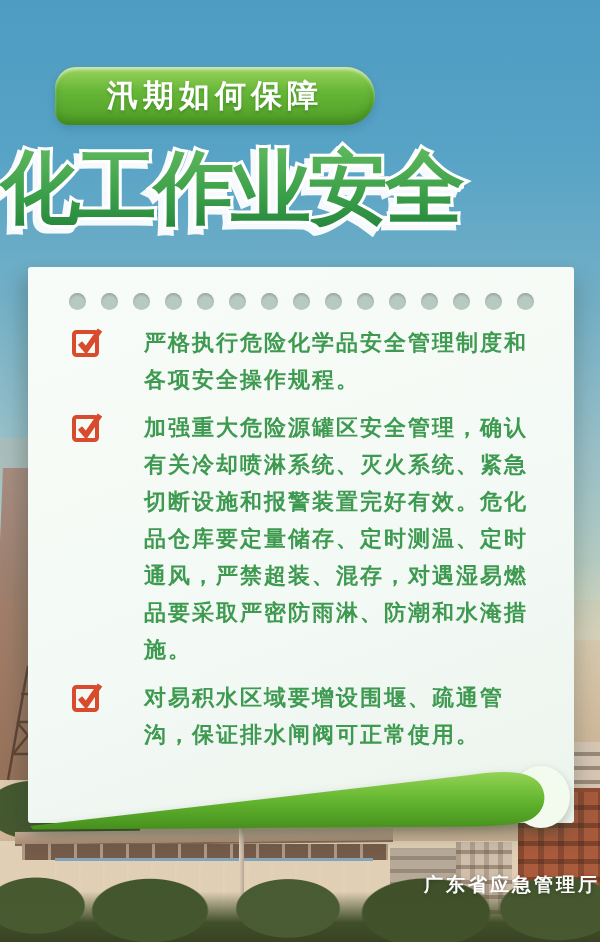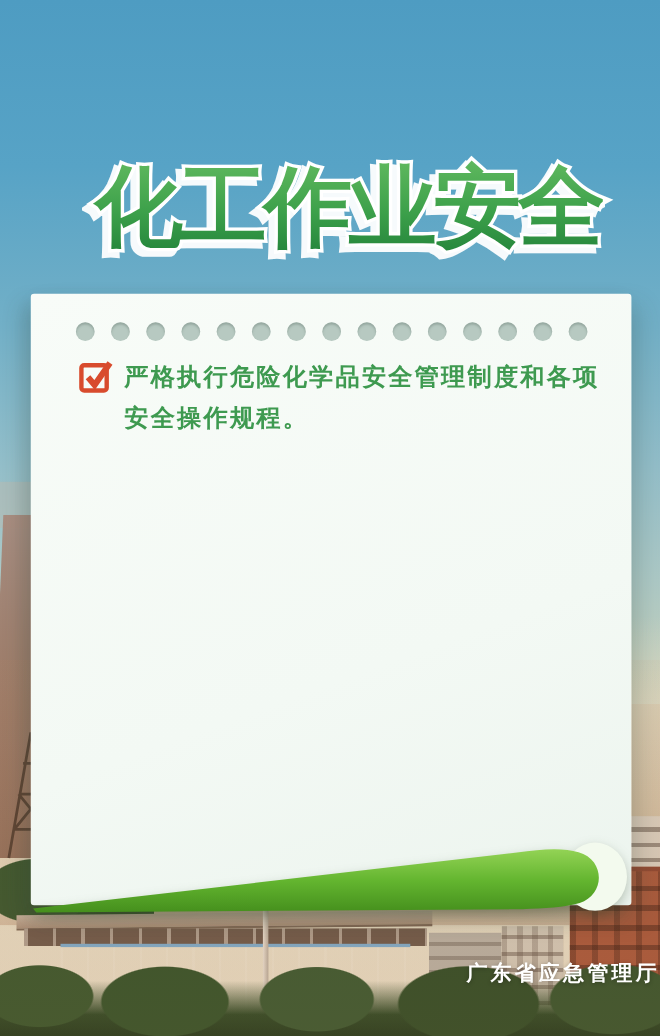--- a/index.html
+++ b/index.html
@@ -59,39 +59,39 @@
   .badge{position:absolute;z-index:3;left:55px;top:67px;width:320px;height:58px;
     display:flex;align-items:center;justify-content:center;
     color:#fff;font-size:31px;font-weight:bold;letter-spacing:5px;
     border-radius:22px 30px 30px 14px;
     background:linear-gradient(180deg,#9bd45e 0%,#66b637 42%,#4f9e26 100%);
     box-shadow:inset 0 3px 3px rgba(255,255,255,.5),inset 0 -5px 8px rgba(20,80,0,.28),0 4px 8px rgba(20,60,90,.18);
     text-shadow:0 2px 3px rgba(0,60,0,.25);}
 
   
   .title{position:absolute;z-index:3;left:0;width:548px;top:136px;height:110px;
-    font-size:80px;font-weight:900;letter-spacing:-3px;text-align:right;line-height:104px;}
+    font-size:80px;font-weight:900;letter-spacing:-3px;text-align:left;line-height:104px;}
   .title span{position:absolute;left:0;right:0;top:0;white-space:nowrap;}
   .title .t-shadow{color:#fff;-webkit-text-stroke:7px #ffffff;transform:translate(-5px,5px);opacity:.95;}
   .title .t-rim{color:#fff;-webkit-text-stroke:6px #ffffff;}
   .title .t-fill{background:linear-gradient(180deg,#66bd62 0%,#3ca04a 55%,#1f7f38 100%);
     -webkit-background-clip:text;background-clip:text;color:transparent;}
 
   
   .note-card{position:absolute;z-index:2;left:28px;top:267px;width:546px;height:556px;
     background:linear-gradient(160deg,#f8fcf8 0%,#f3f9f4 60%,#ecf4ee 100%);
     border-radius:3px;
     box-shadow:-8px 10px 18px rgba(50,70,60,.22),8px 12px 22px rgba(50,70,60,.18);}
   .dots{margin-top:26px;display:flex;justify-content:center;gap:15px;}
   .dot{width:17px;height:17px;border-radius:50%;background:#b7c9c1;
     box-shadow:inset 0 2px 2px rgba(90,110,100,.35);}
   .checklist{margin:14px 26px 0 44px;}
   .check-item{display:flex;gap:11px;margin-bottom:11px;}
   .check-icon{flex:0 0 30px;margin-top:3px;}
-  .check-text{font-size:22px;line-height:37px;letter-spacing:2px;color:#3e9a50;font-weight:700;}
+  .check-text{font-size:22px;line-height:37px;letter-spacing:2px;color:#3e9a50;font-weight:700;margin-left:31px;}
 
   
   .curl{position:absolute;left:-3px;bottom:-10px;width:552px;height:78px;overflow:visible;
     filter:drop-shadow(0 4px 5px rgba(40,60,30,.28));}
 
   
   .footer{position:absolute;z-index:4;left:0;width:600px;top:872px;text-align:right;
     color:#ffffff;font-size:19px;font-weight:700;letter-spacing:3px;
     text-shadow:0 1px 4px rgba(0,0,0,.3);}
 </style>
@@ -118,20 +118,21 @@
     <div class="shed-body"></div>
     <div class="blue-warehouse"></div>
     <div class="bldg-gray"></div>
     <div class="bldg-cream"></div>
     <div class="bldg-red"></div>
     <div class="chimney-pole"></div>
     <div class="tree-line"></div>
     <div class="sepia-wash"></div>
   </div>
 
+  <div class="badge">汛期如何保障</div>
 
   <div class="title">
     <span class="t-shadow">化工作业安全</span>
     <span class="t-rim">化工作业安全</span>
     <span class="t-fill">化工作业安全</span>
   </div>
 
   <div class="note-card">
     <div class="dots">
       <span class="dot"></span>
@@ -152,20 +153,34 @@
     </div>
 
     <div class="checklist">
       <div class="check-item">
         <svg class="check-icon" width="30" height="30" viewBox="0 0 30 30" overflow="visible">
           <rect x="2" y="5" width="23" height="23" rx="2.5" fill="none" stroke="#d84b2d" stroke-width="4"></rect>
           <path d="M8,16 L14,23 L28,3" fill="none" stroke="#d84b2d" stroke-width="5.5"></path>
         </svg>
         <div class="check-text">严格执行危险化学品安全管理制度和各项安全操作规程。</div>
       </div>
+      <div class="check-item">
+        <svg class="check-icon" width="30" height="30" viewBox="0 0 30 30" overflow="visible">
+          <rect x="2" y="5" width="23" height="23" rx="2.5" fill="none" stroke="#d84b2d" stroke-width="4"></rect>
+          <path d="M8,16 L14,23 L28,3" fill="none" stroke="#d84b2d" stroke-width="5.5"></path>
+        </svg>
+        <div class="check-text">加强重大危险源罐区安全管理，确认有关冷却喷淋系统、灭火系统、紧急切断设施和报警装置完好有效。危化品仓库要定量储存、定时测温、定时通风，严禁超装、混存，对遇湿易燃品要采取严密防雨淋、防潮和水淹措施。</div>
+      </div>
+      <div class="check-item">
+        <svg class="check-icon" width="30" height="30" viewBox="0 0 30 30" overflow="visible">
+          <rect x="2" y="5" width="23" height="23" rx="2.5" fill="none" stroke="#d84b2d" stroke-width="4"></rect>
+          <path d="M8,16 L14,23 L28,3" fill="none" stroke="#d84b2d" stroke-width="5.5"></path>
+        </svg>
+        <div class="check-text">对易积水区域要增设围堰、疏通管沟，保证排水闸阀可正常使用。</div>
+      </div>
     </div>
 
     <svg class="curl" viewBox="0 0 552 78" overflow="visible">
       <defs>
         <linearGradient id="curlGrad" x1="0" y1="0" x2="0" y2="1">
           <stop offset="0" stop-color="#93d355"></stop>
           <stop offset=".5" stop-color="#63b52f"></stop>
           <stop offset="1" stop-color="#458f1d"></stop>
         </linearGradient>
       </defs>

